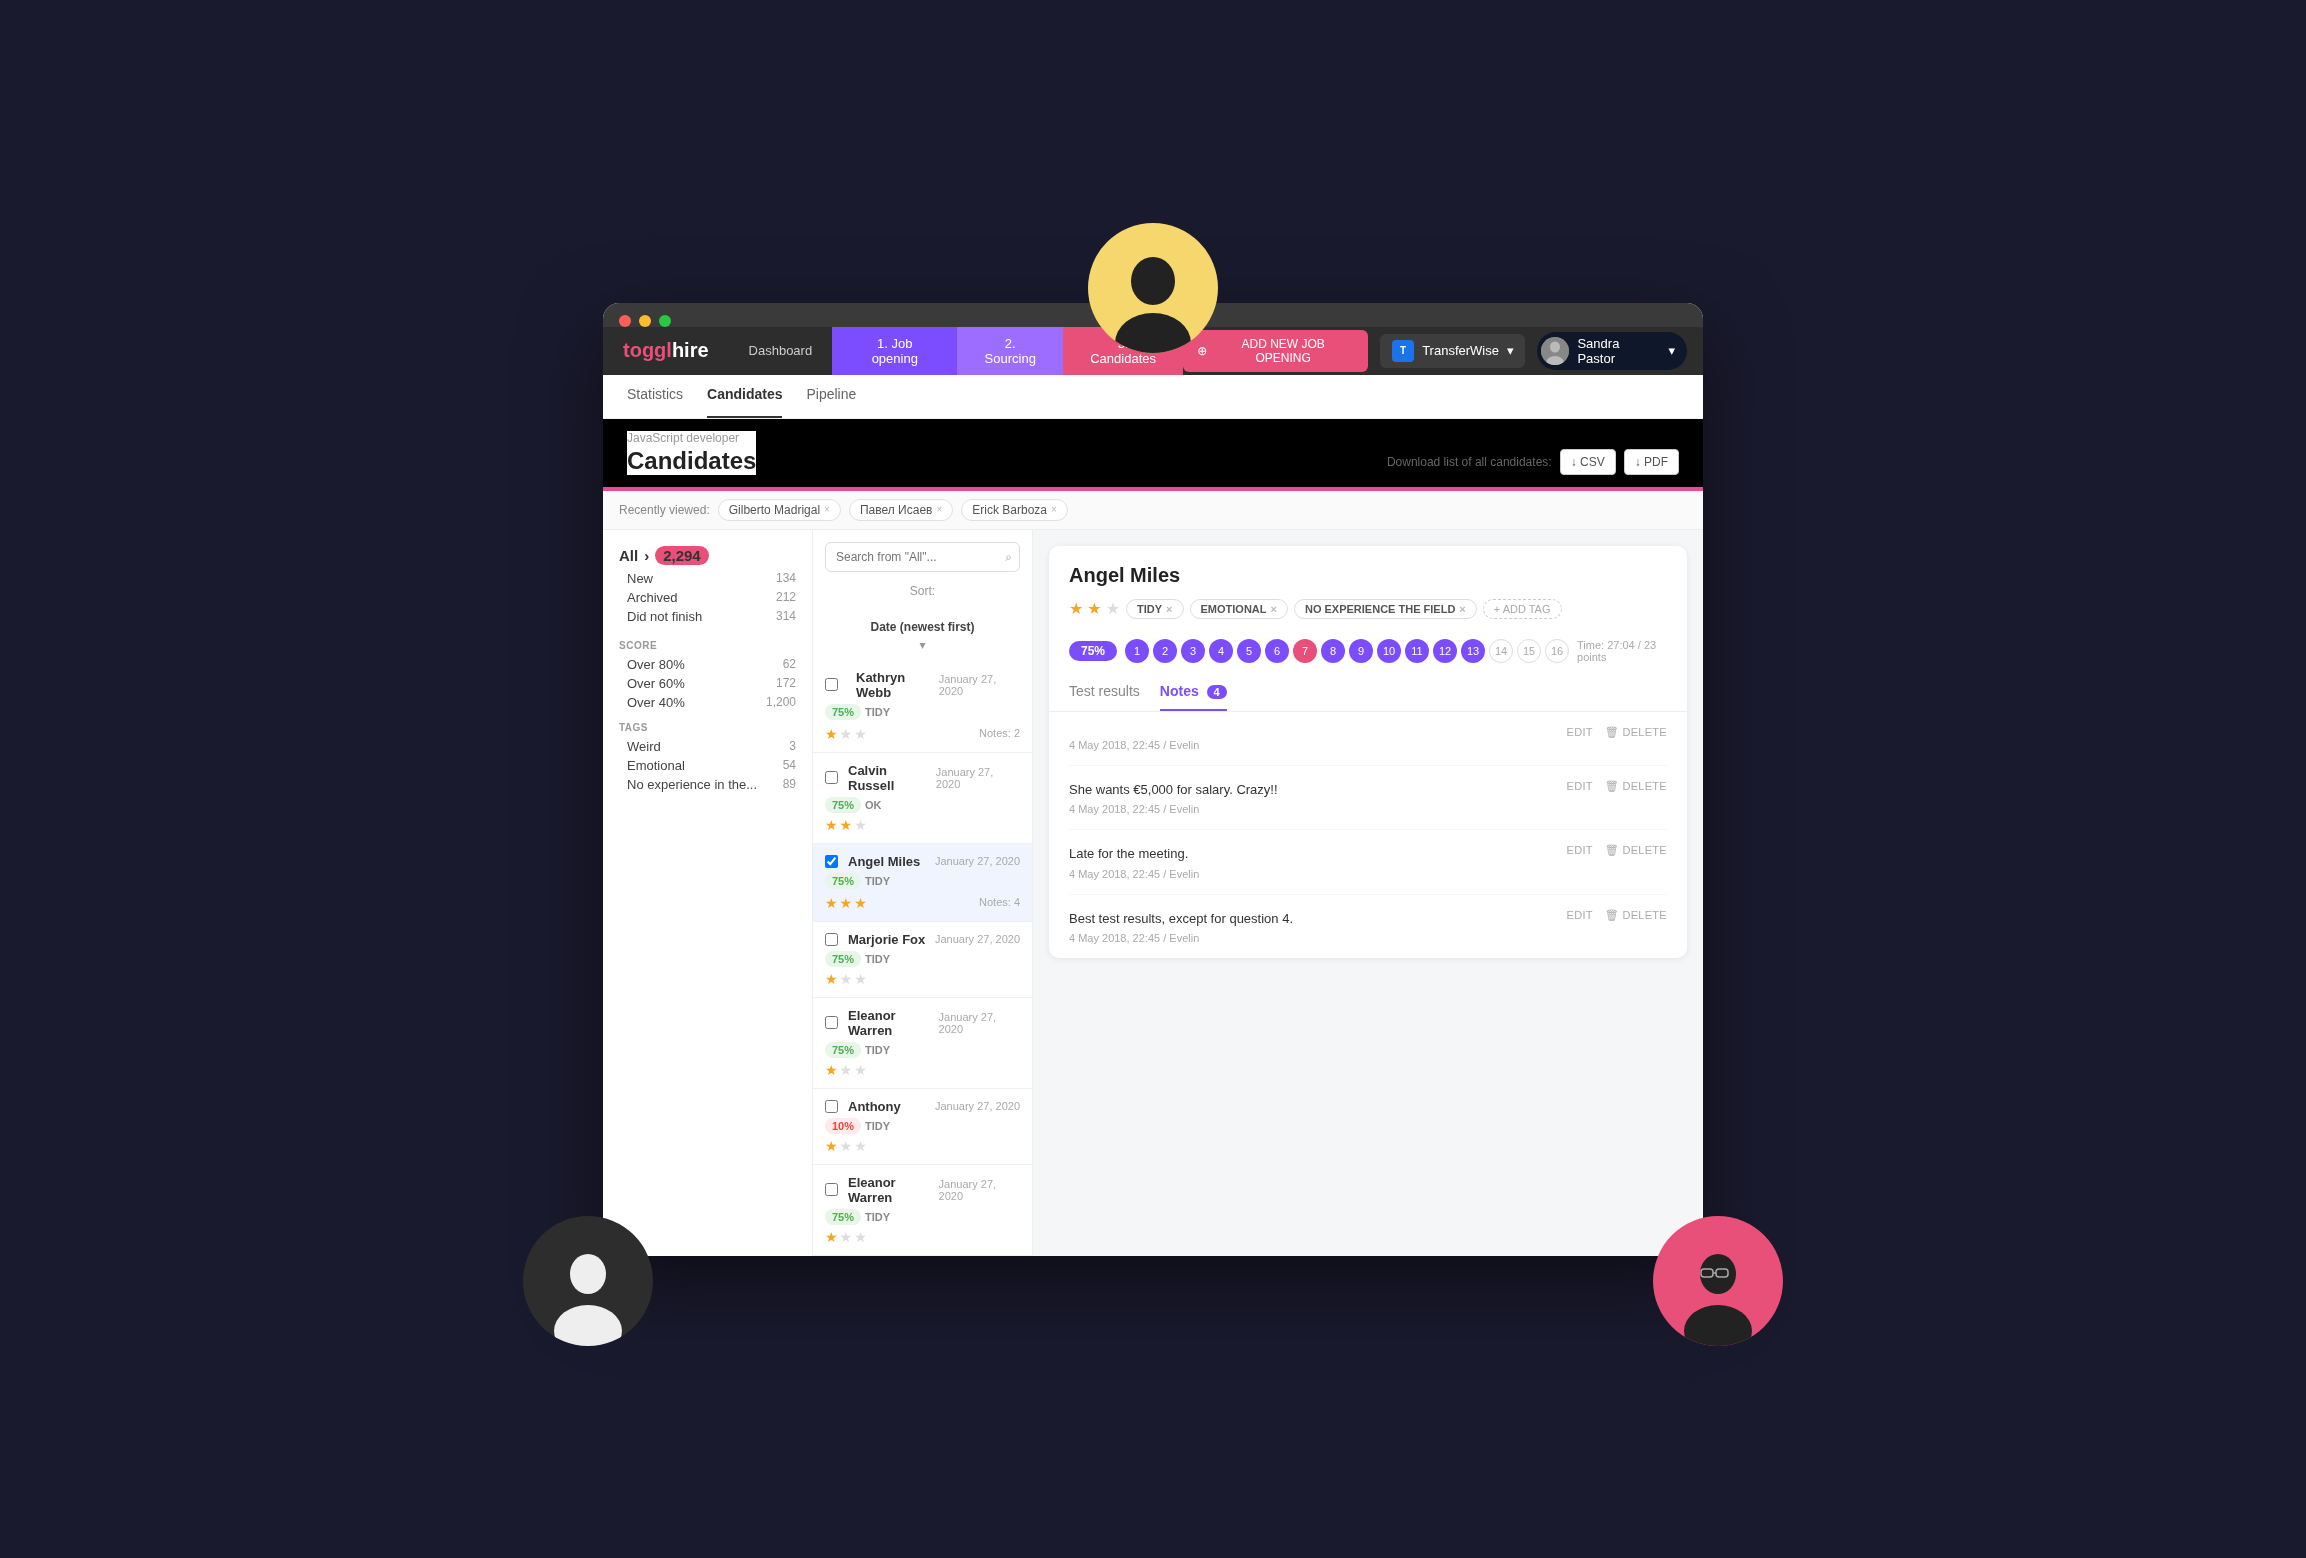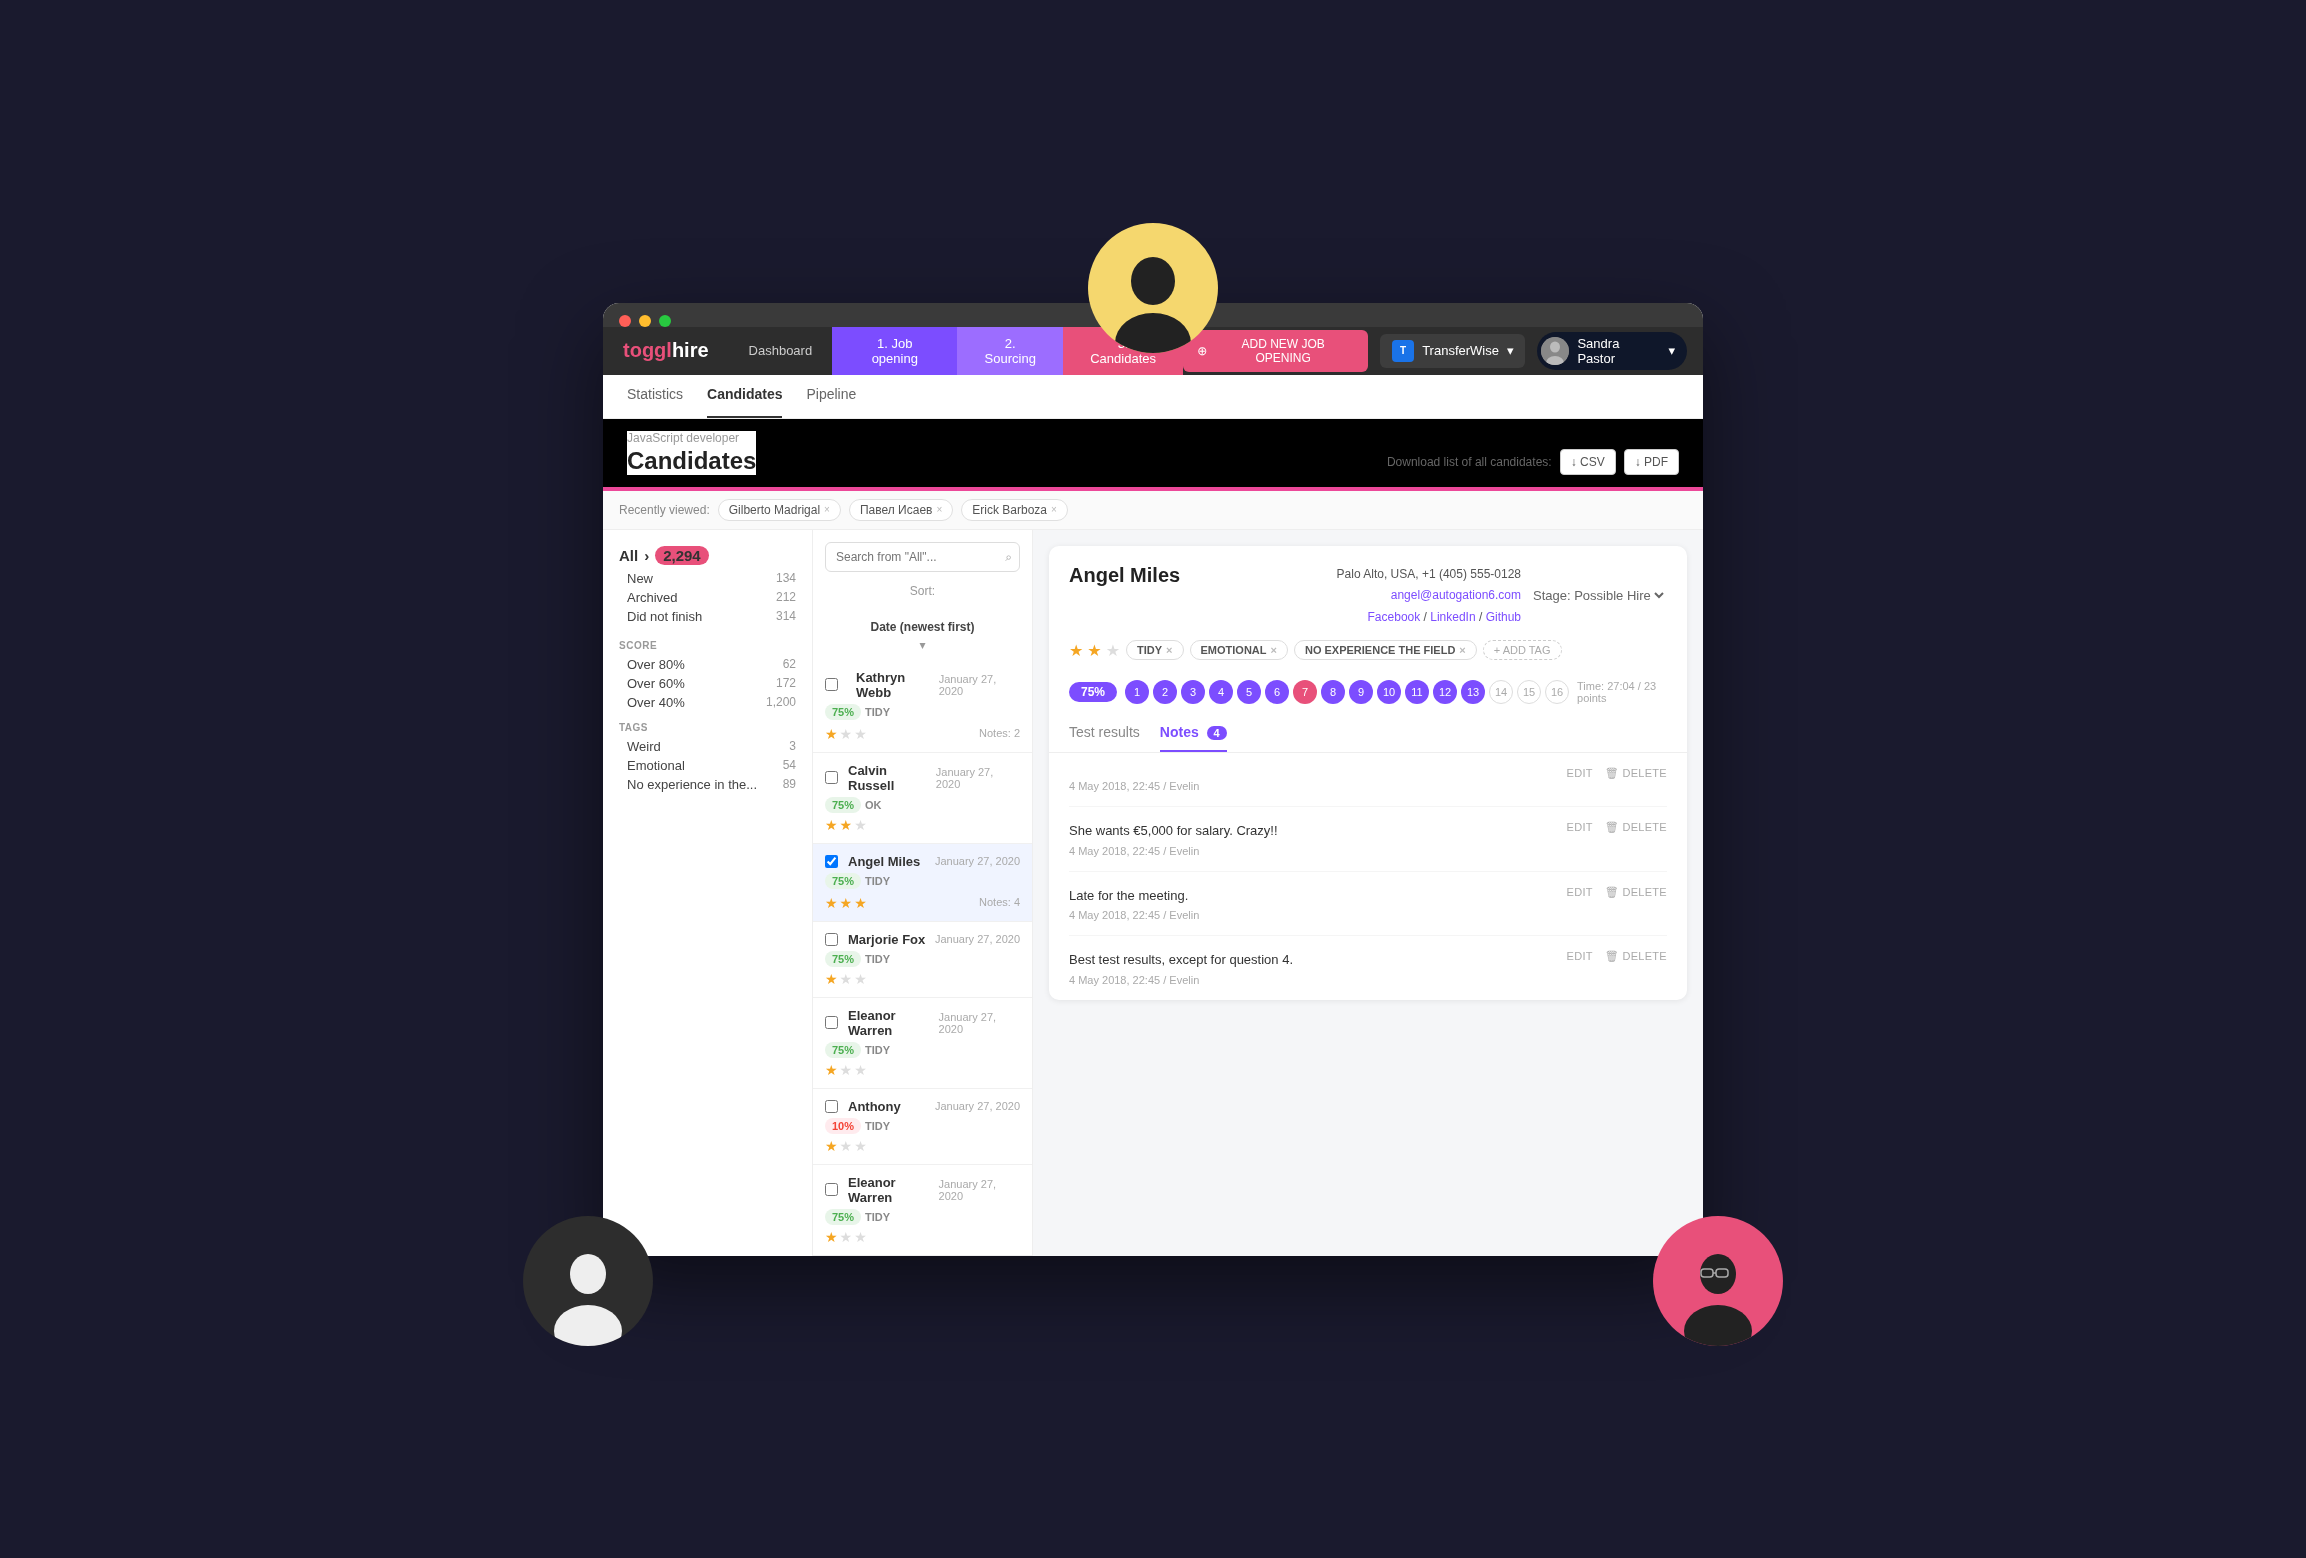--- a/index.html
+++ b/index.html
@@ -654,36 +654,20 @@
               <span class="star empty">★</span>
           </div>
         </div>
       </div>
 
       <div class="detail-panel">
         <div class="detail-card">
 
           <div class="detail-header">
             <div class="candidate-full-name">Angel Miles</div>
-            <div style="display:flex; align-items:center; gap:8px;">
-              <div class="contact-info">
-                <div>Palo Alto, USA, +1 (405) 555-0128</div>
-                <div style="color:#7c4dff;">angel@autogation6.com</div>
-                <div>
-                  <a href="#">Facebook</a>
-                  <span> / </span>
-                  <a href="#">LinkedIn</a>
-                  <span> / </span>
-                  <a href="#">Github</a>
-                </div>
-              </div>
-              <select style="border:none;font-size:13px;color:#666;cursor:pointer;background:none;">
-                <option>Stage: Possible Hire</option>
-              </select>
-            </div>
           </div>
 
           <div class="tags-row">
             <div class="star-row">
               <span class="star-orange" style="font-size:16px;">★</span>
               <span class="star-orange" style="font-size:16px;">★</span>
               <span class="star-empty-pill" style="font-size:16px;">★</span>
             </div>
             <div class="tag-pill">
               <span>TIDY</span>

